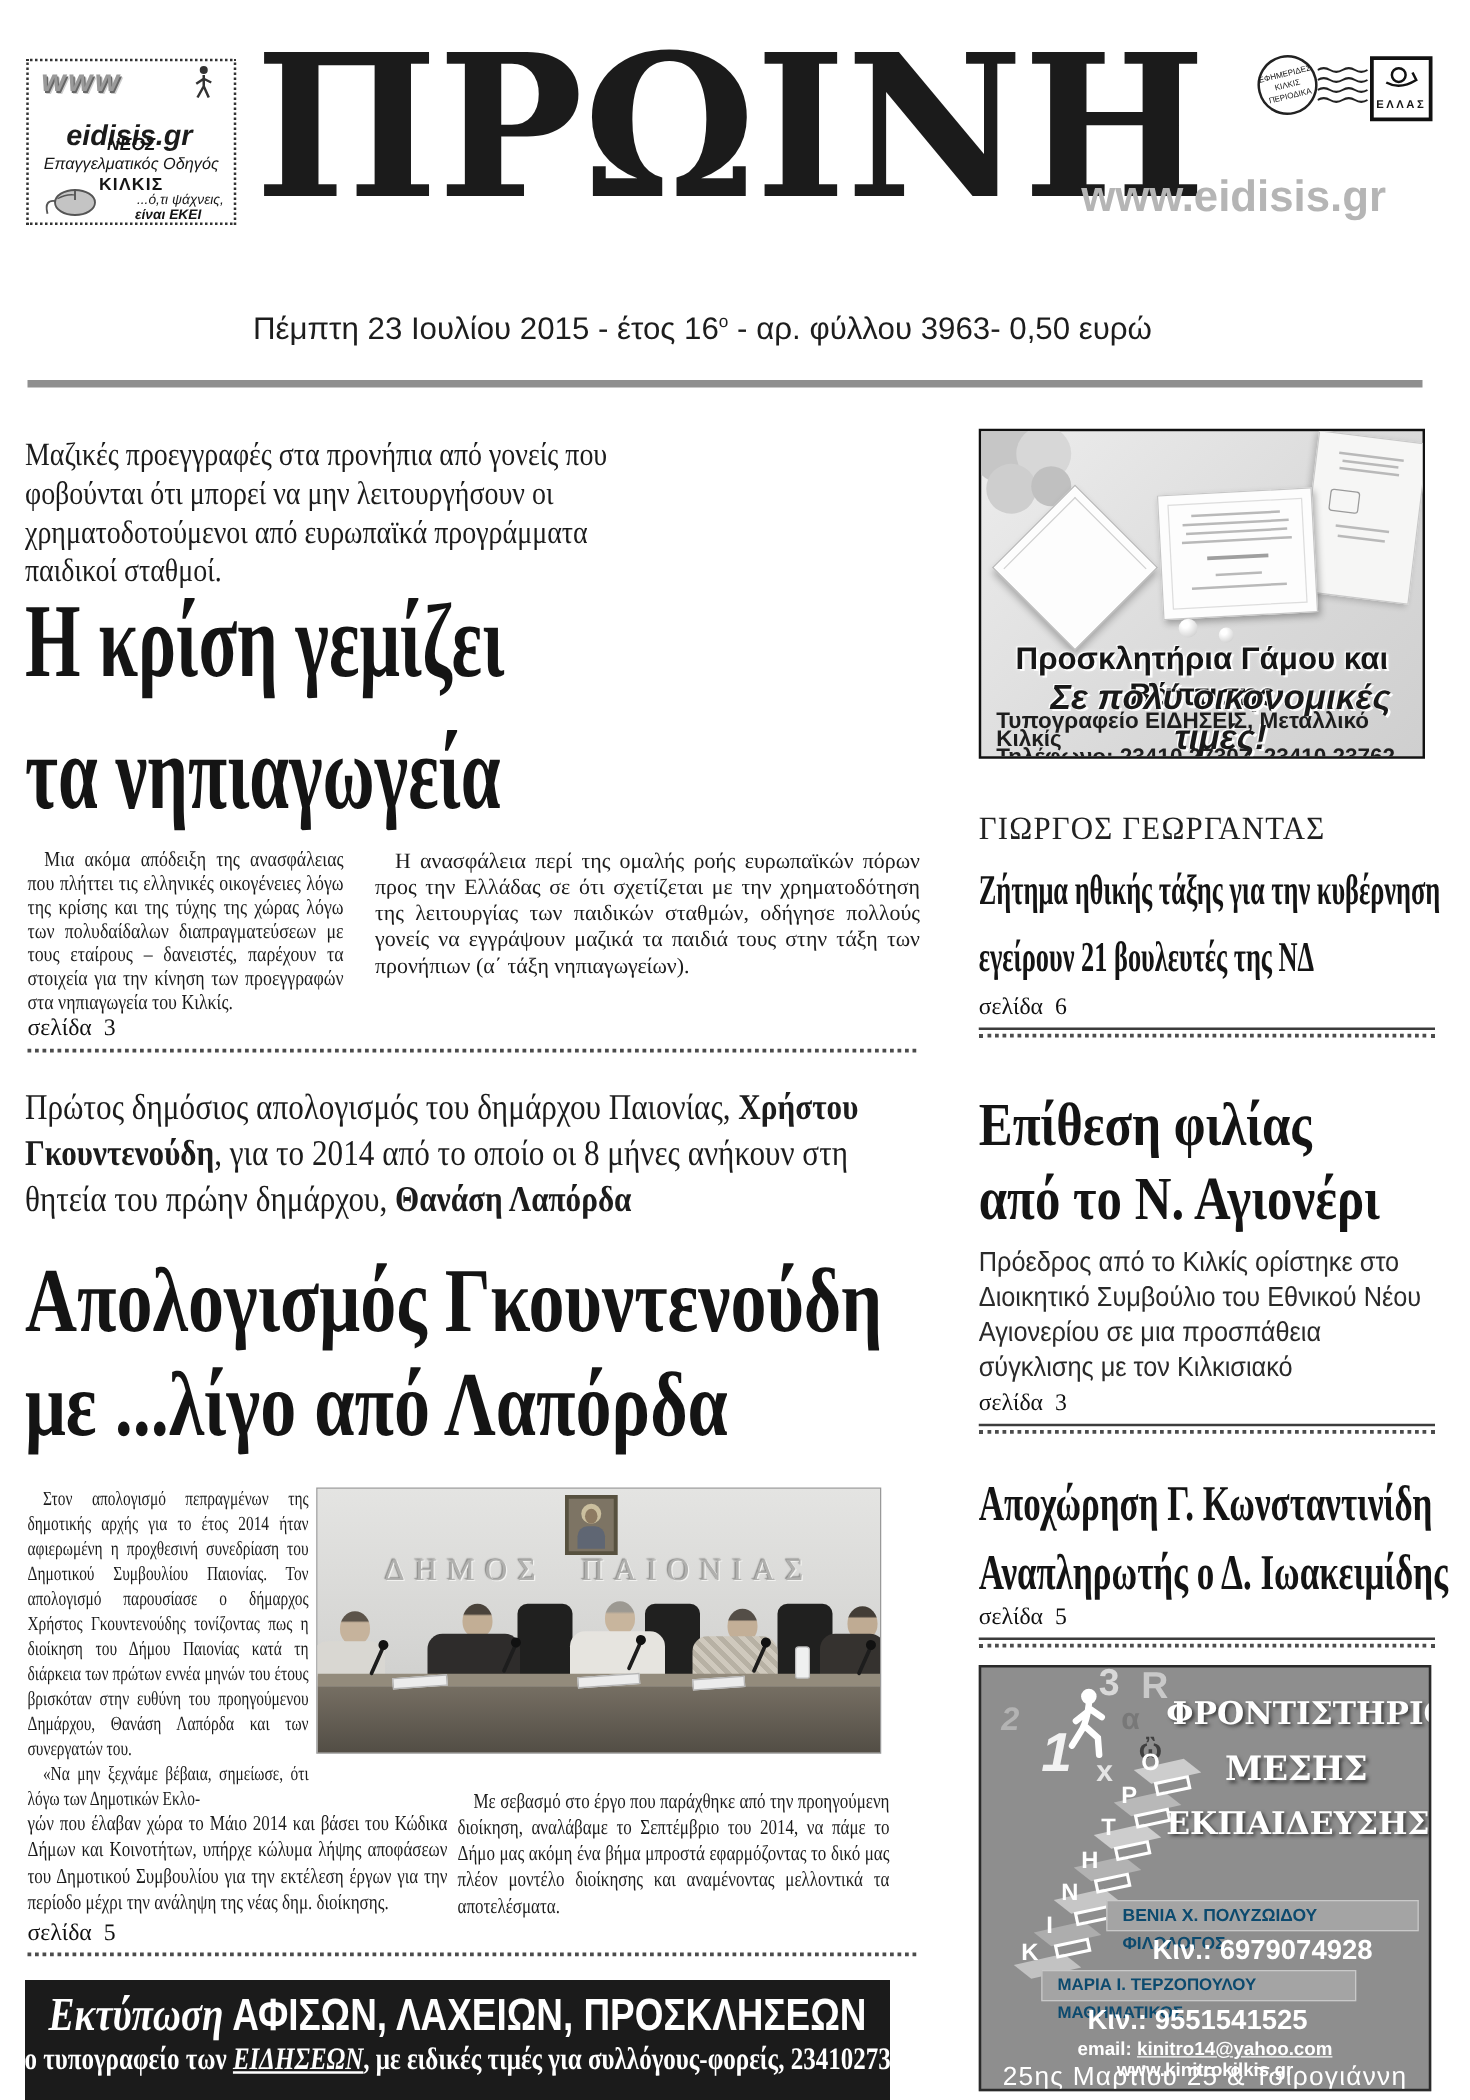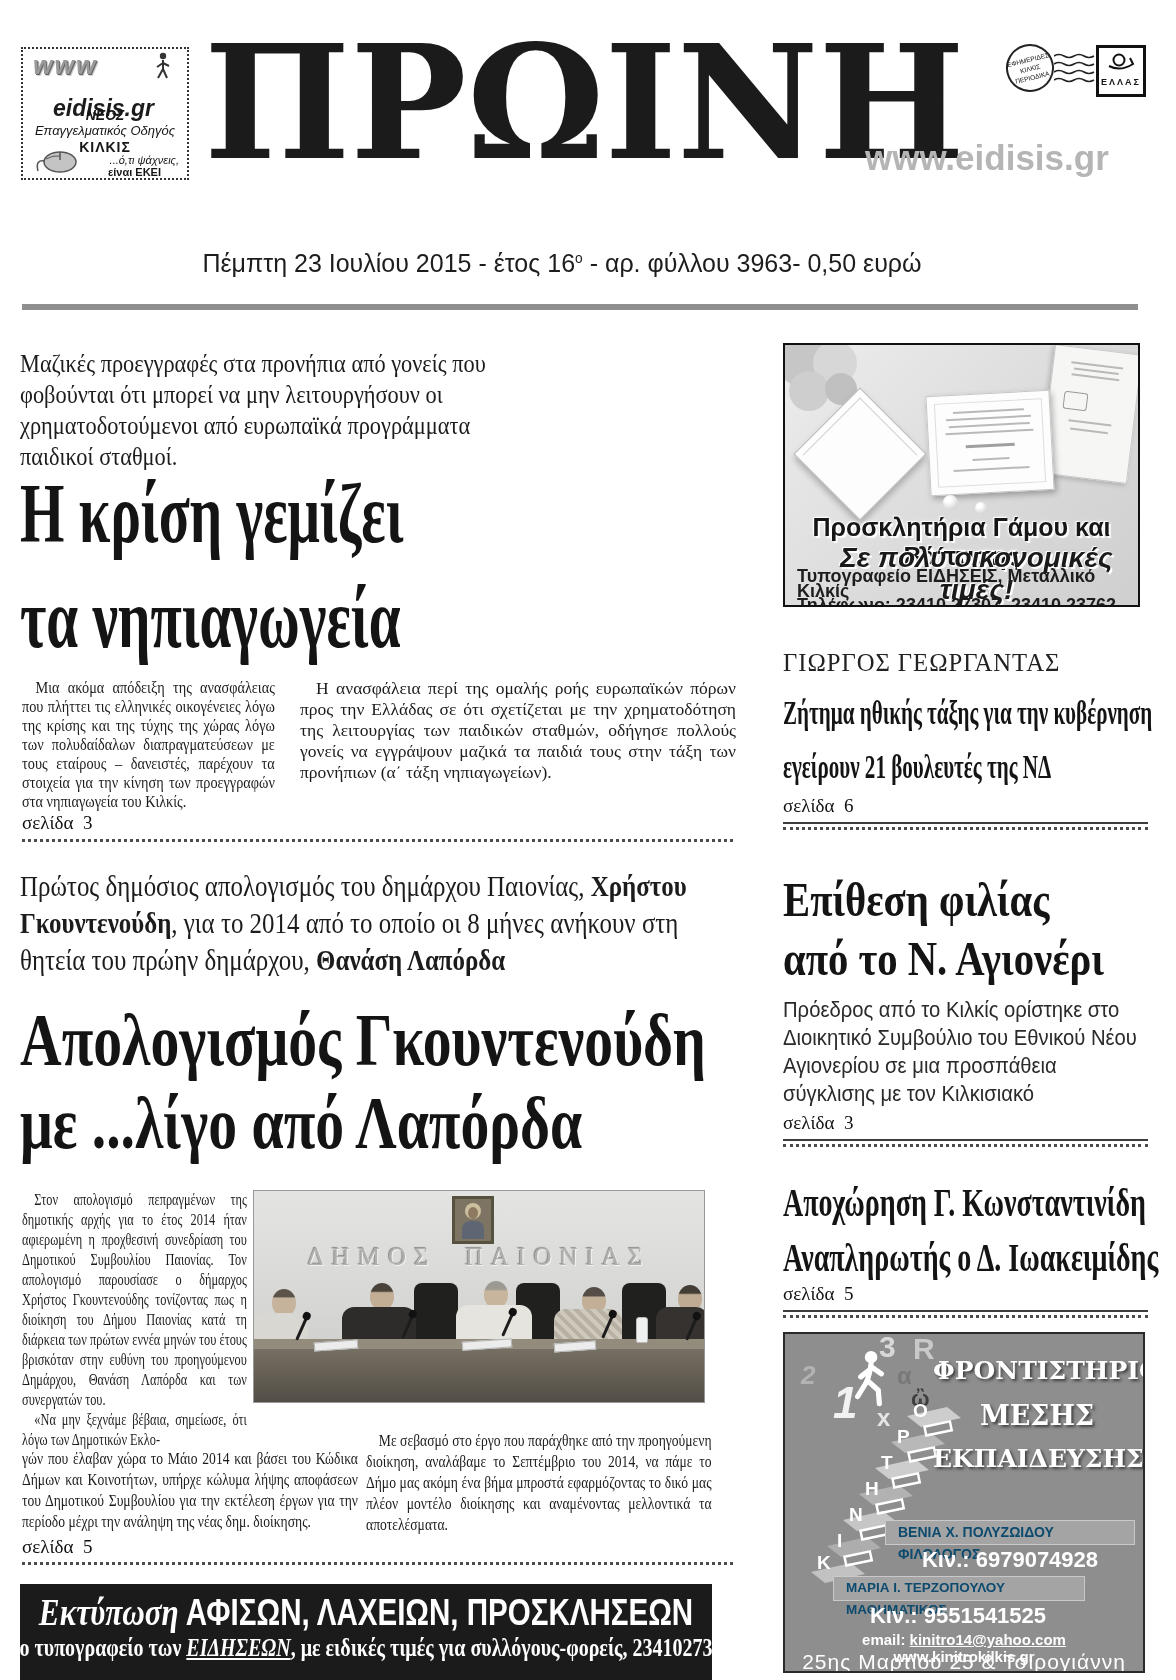--- a/index.html
+++ b/index.html
@@ -20,21 +20,21 @@
   
   .logo-box{left:21px;top:47px;width:164px;height:129px;border:2px dotted #333;
             font-family:"Liberation Sans",sans-serif;}
   .www3d{left:10px;top:2px;font-size:25px;font-weight:bold;font-style:italic;color:#9a9a9a;
          text-shadow:1px 1px 0 #666,2px 2px 0 #cfcfcf;letter-spacing:2px;}
   .site-name{left:30px;top:30px;font-size:23px;font-weight:bold;font-style:italic;color:#1b1b1b;margin-top:16px;}
   .logo-l1{left:0;right:0;top:58px;text-align:center;font-size:14px;font-weight:bold;font-style:italic;}
   .logo-l2{left:0;right:0;top:74px;text-align:center;font-size:13px;font-style:italic;}
   .logo-l3{left:0;right:0;top:90px;text-align:center;font-size:14px;font-weight:bold;letter-spacing:1px;}
   .logo-t1{right:8px;top:105px;font-size:11px;font-style:italic;}
-  .logo-t2{right:26px;top:117px;font-size:11px;font-weight:bold;text-align:right;}
+  .logo-t2{right:26px;top:117px;font-size:11px;font-style:italic;font-weight:bold;text-align:right;}
   .paper-title{left:204px;top:30px;font-family:"DejaVu Serif",serif;font-weight:bold;
          font-size:158px;line-height:145px;color:#1b1b1b;letter-spacing:0px;white-space:nowrap;
          transform:scaleX(.98);transform-origin:0 0;}
   .stamp-circle{left:1006px;top:44px;width:48px;height:48px;border:2px solid #222;border-radius:50%;
          transform:rotate(-14deg);text-align:center;font-family:"Liberation Sans",sans-serif;
          font-size:6.5px;line-height:9px;padding-top:9px;box-sizing:border-box;color:#111;}
   .stamp-gr{left:1096px;top:45px;width:44px;height:46px;border:3px solid #111;text-align:center;
          font-family:"Liberation Sans",sans-serif;}
   .stamp-gr .ctry{font-size:9px;font-weight:bold;letter-spacing:2px;}
   .site-gray{left:865px;top:138px;font-family:"Liberation Sans",sans-serif;font-weight:bold;

